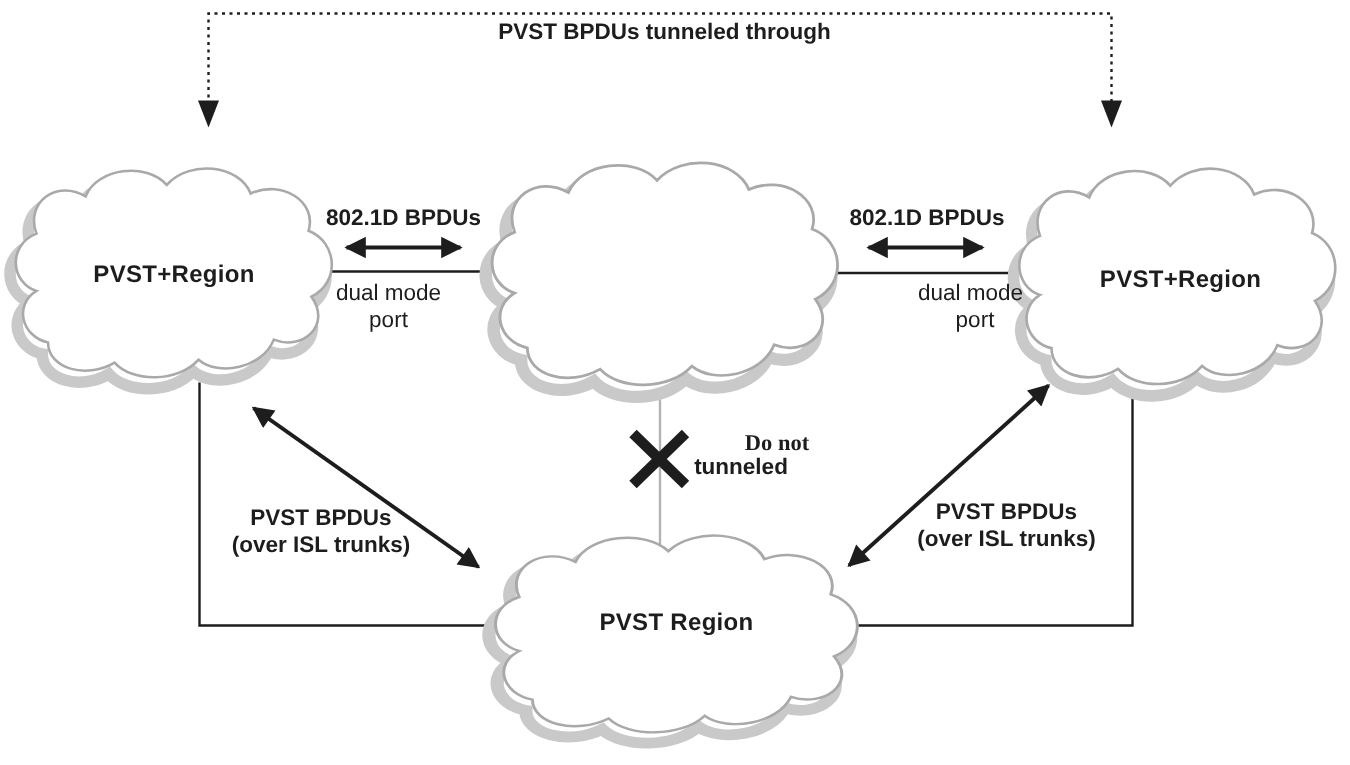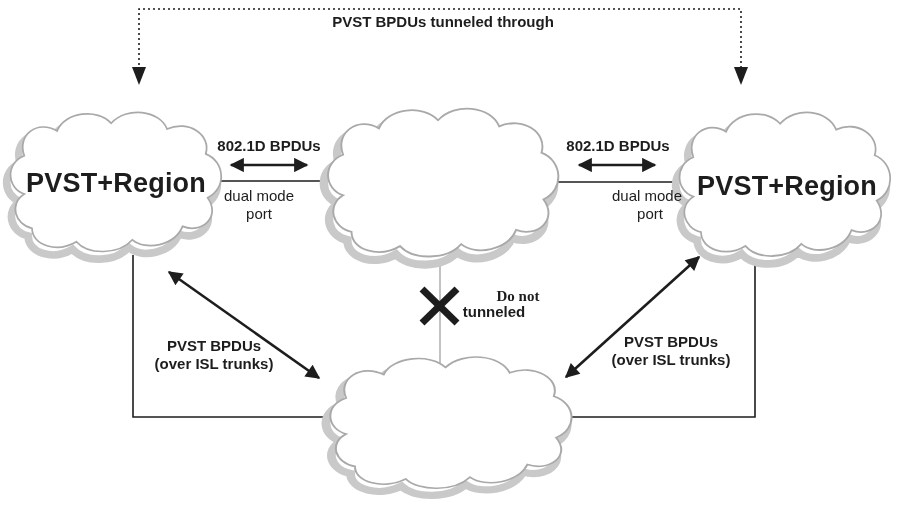--- a/index.html
+++ b/index.html
@@ -7,21 +7,21 @@
     position:relative;width:900px;height:510px;background:#fff;overflow:hidden;
     font-family:"Liberation Sans",sans-serif;color:var(--text-black,#1d1d1d);
   }
   #stage svg{position:absolute;left:0;top:0;}
   .lbl{
     position:absolute;transform:translate(-50%,-50%);
     white-space:nowrap;text-align:center;line-height:1.1;
     color:var(--text-black,#1d1d1d);
   }
   .bold{font-weight:700;}
-  .cloud-label{font-size:27px;font-weight:700;letter-spacing:.2px;}
+  .cloud-label{font-size:16px;font-weight:700;letter-spacing:.2px;}
   .small{font-size:15px;}
   .cloud-main{fill:#ffffff;stroke:var(--cloud-stroke,#a9a9a9);stroke-width:1.8;}
   .cloud-shadow{fill:#ffffff;stroke:var(--cloud-shadow,#c9c9c9);stroke-width:8;}
   .blk-line{stroke:var(--line-black,#1d1d1d);stroke-width:1.6;fill:none;}
   .gray-line{stroke:var(--connector-gray,#b3b3b3);stroke-width:1.6;fill:none;}
   .arrow{stroke:var(--line-black,#1d1d1d);stroke-width:2.6;fill:none;}
   .dotted{stroke:var(--line-black,#1d1d1d);stroke-width:1.6;fill:none;stroke-dasharray:2 3;}
   .solid-head{fill:var(--line-black,#1d1d1d);stroke:none;}
   .xmark{stroke:var(--line-black,#1d1d1d);stroke-width:7;fill:none;stroke-linecap:butt;}
 </style>
@@ -65,20 +65,21 @@
     <g>
       <line class="xmark" x1="422" y1="289" x2="457" y2="323"></line>
       <line class="xmark" x1="457" y1="289" x2="422" y2="323"></line>
     </g>
   </svg>
 
   <div class="lbl small bold" style="left:443px;top:22px;">PVST BPDUs tunneled through</div>
 
   <div class="lbl cloud-label" style="left:116px;top:184px;">PVST+Region</div>
   <div class="lbl cloud-label" style="left:787px;top:187px;">PVST+Region</div>
+  <div class="lbl cloud-label" style="left:451px;top:416px;">PVST Region</div>
 
   <div class="lbl small bold" style="left:269px;top:146px;">802.1D BPDUs</div>
   <div class="lbl small" style="left:259px;top:196px;">dual mode</div>
   <div class="lbl small" style="left:259px;top:214px;">port</div>
 
   <div class="lbl small bold" style="left:618px;top:146px;">802.1D BPDUs</div>
   <div class="lbl small" style="left:647px;top:196px;">dual mode</div>
   <div class="lbl small" style="left:650px;top:214px;">port</div>
 
   <div class="lbl small bold" style="left:518px;top:296px;font-family:Liberation Serif, serif;">Do not</div>

